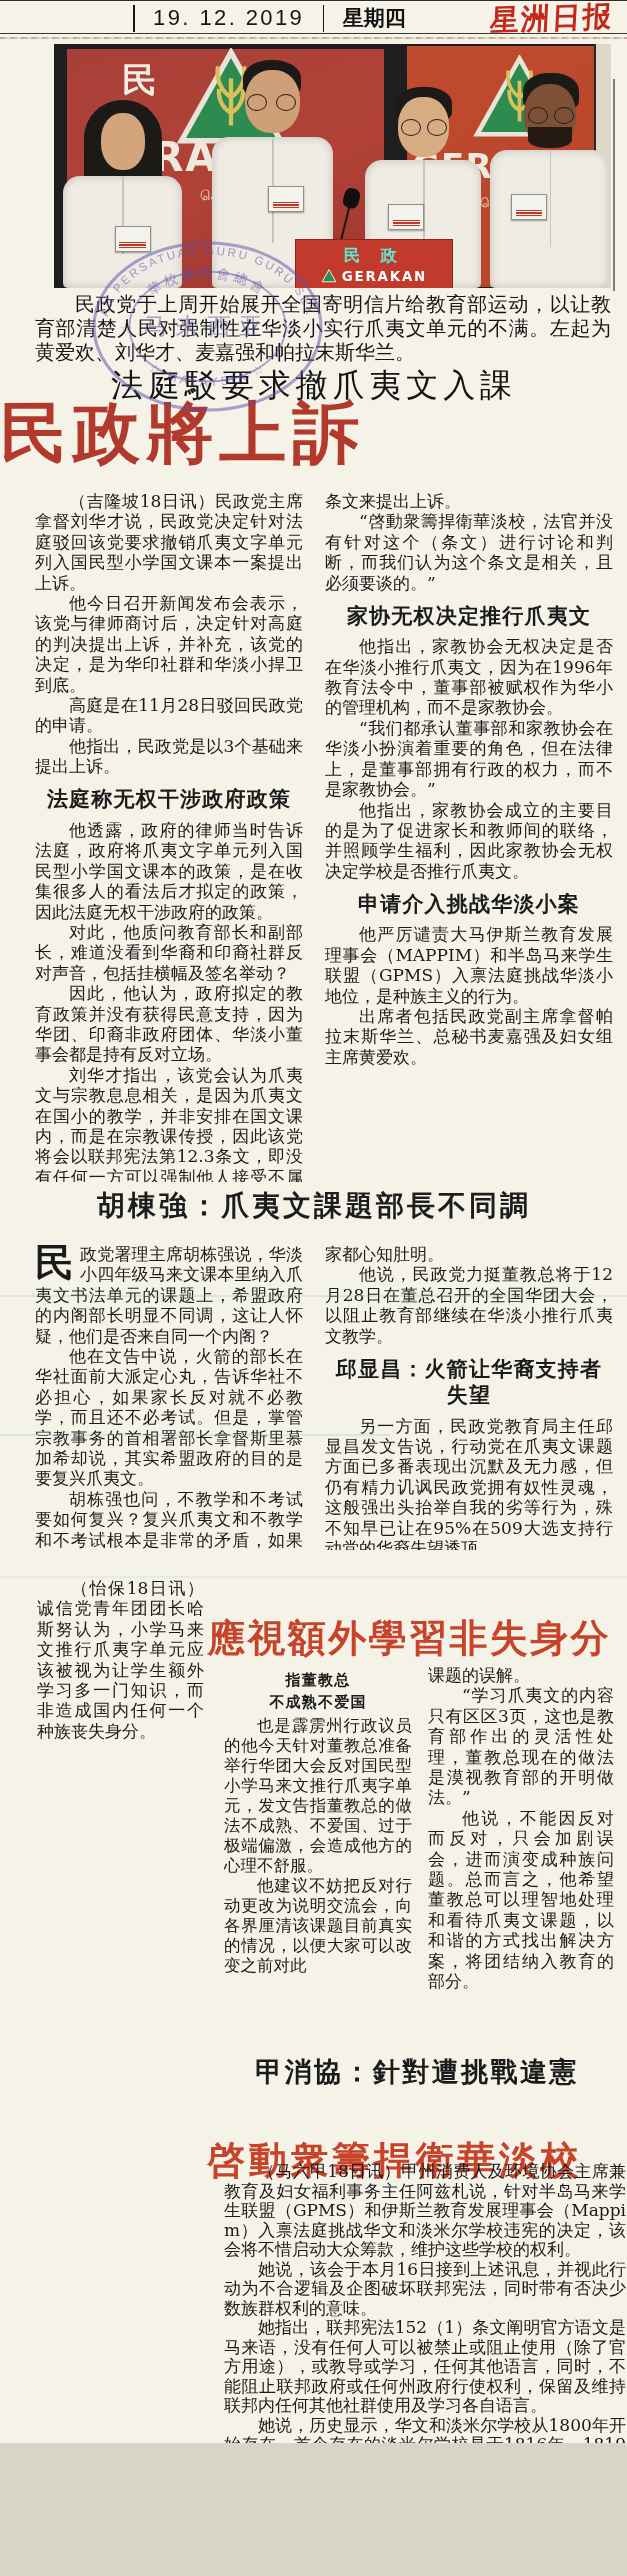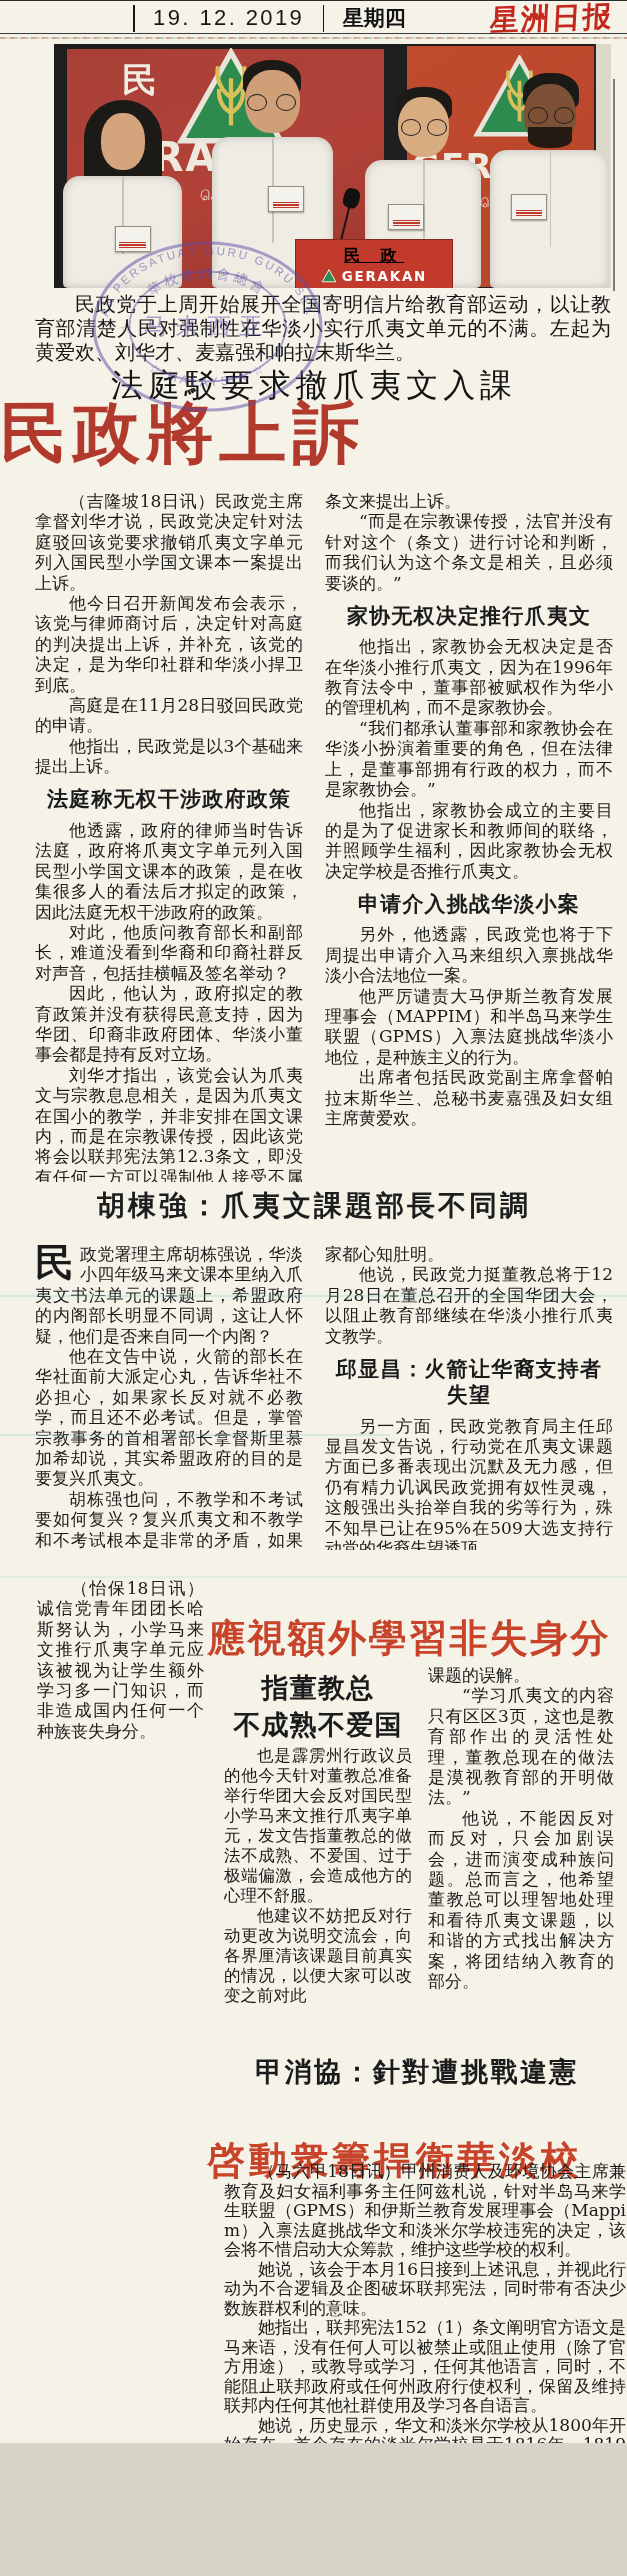--- a/index.html
+++ b/index.html
@@ -72,21 +72,21 @@
   .p4 .face{left:34px;top:11px;width:52px;height:63px;background:#7d5136;}
   .p4 .face::after{content:"";position:absolute;left:3.7px;right:3.7px;bottom:-1.2px;height:21px;background:#241a12;
         border-radius:0 0 42% 42%;}
   .p4 .glasses{left:34px;top:34px;width:54px;}
   .p4 .shirt{left:0;top:77px;width:119px;height:138px;}
   .p4 .card{left:21px;top:121px;}
   .mic{position:absolute;left:286px;top:160px;width:2.4px;height:73px;background:#161616;transform:rotate(14deg);}
   .mic::before{content:"";position:absolute;top:-17px;left:-6.7px;width:16px;height:19.5px;background:#101010;border-radius:40%;}
   .podium{position:absolute;left:241px;top:195px;width:156px;height:49px;background:#c23a2c;border:1.8px solid #8d2418;
         display:flex;flex-direction:column;align-items:center;justify-content:center;gap:1.2px;z-index:5;}
-  .podium .l1{font:bold 16.5px "DejaVu Sans",sans-serif;color:#000000;letter-spacing:7.3px;text-decoration:underline;}
+  .podium .l1{font:bold 16.5px "DejaVu Sans",sans-serif;color:#5eead4;letter-spacing:7.3px;}
   .podium .l2row{display:flex;align-items:center;gap:4.9px;}
   .podium .l2{font:900 13.4px "DejaVu Sans",sans-serif;color:#fff;letter-spacing:1.8px;}
   .edge-line{position:absolute;left:613px;top:79px;width:1.8px;height:212px;background:#2f2f2f;opacity:.6;}
   
   .stamp{position:absolute;left:82px;top:235px;width:251px;height:183px;z-index:6;pointer-events:none;}
   
   .caption{position:absolute;left:35px;top:292px;width:576px;margin:0;font-size:20px;line-height:24px;
         text-align:justify;text-indent:2em;word-break:break-all;color:#161616;}
   
   .kicker{position:absolute;left:0;width:100%;text-align:center;font-family:"DejaVu Sans",sans-serif;
@@ -104,21 +104,21 @@
   .h4red{left:207px;top:2090px;width:420px;font-size:38px;letter-spacing:3.7px;color:#c7432a;margin-top:45px;}
   
   .cols{position:absolute;display:flex;}
   .a1{left:35px;top:491px;width:578px;gap:22px;height:691px;overflow:hidden;}
   .a2{left:35px;top:1244px;width:578px;gap:22px;height:306px;overflow:hidden;}
   .c1{width:268px;} .c2{flex:1;}
   .col p.para{margin:0;text-indent:2em;text-align:justify;font-size:17px;line-height:20.4px;word-break:break-all;}
   .col p.para.noindent{text-indent:0;}
   .col p.subhead{font-family:"DejaVu Sans",sans-serif;font-weight:bold;font-size:21px;text-align:center;
         margin:9.7px 0 7.3px;letter-spacing:1.2px;line-height:1.25;text-indent:0;}
-  .col p.subhead.big{font-size:27px;margin:3.7px 0;}
+  .col p.subhead.big{font-size:15px;margin:3.7px 0;}
   .dropcap{float:left;font-size:39px;line-height:34px;font-weight:bold;padding:2.4px 6.1px 0 0;
         font-family:"DejaVu Sans",sans-serif;}
   .a3-left{position:absolute;left:37px;top:1578px;width:167px;height:201px;overflow:hidden;}
   .a3-mid{position:absolute;left:224px;top:1667px;width:188px;height:380px;overflow:hidden;}
   .a3-mid p.para{font-size:16.5px;line-height:20px;}
   .a3-right{position:absolute;left:428px;top:1665px;width:186px;height:347px;overflow:hidden;}
   .a4-body{position:absolute;left:224px;top:2162px;width:402px;height:399px;overflow:hidden;}
   .a4-body p.para{line-height:19.5px;}
   
   .scanline{position:absolute;height:2.4px;background:rgba(110,190,200,.22);}
@@ -240,27 +240,26 @@
         <p class="para">高庭是在11月28日驳回民政党的申请。</p>
         <p class="para">他指出，民政党是以3个基础来提出上诉。</p>
         <p class="subhead">法庭称无权干涉政府政策</p>
         <p class="para">他透露，政府的律师当时告诉法庭，政府将爪夷文字单元列入国民型小学国文课本的政策，是在收集很多人的看法后才拟定的政策，因此法庭无权干涉政府的政策。</p>
         <p class="para">对此，他质问教育部长和副部长，难道没看到华裔和印裔社群反对声音，包括挂横幅及签名举动？</p>
         <p class="para">因此，他认为，政府拟定的教育政策并没有获得民意支持，因为华团、印裔非政府团体、华淡小董事会都是持有反对立场。</p>
         <p class="para">刘华才指出，该党会认为爪夷文与宗教息息相关，是因为爪夷文在国小的教学，并非安排在国文课内，而是在宗教课传授，因此该党将会以联邦宪法第12.3条文，即没有任何一方可以强制他人接受不属于自己宗教的</p>
       </div>
     <div class="col c2">
         <p class="para noindent">条文来提出上诉。</p>
-        <p class="para">“而是在宗教课传授，法官并没有针对这个（条文）进行讨论和判断，而我们认为这个条文是相关，且必须要谈的。”</p>
+        <p class="para">“啓動衆籌捍衛華淡校，法官并没有针对这个（条文）进行讨论和判断，而我们认为这个条文是相关，且必须要谈的。”</p>
         <p class="subhead">家协无权决定推行爪夷文</p>
         <p class="para">他指出，家教协会无权决定是否在华淡小推行爪夷文，因为在1996年教育法令中，董事部被赋权作为华小的管理机构，而不是家教协会。</p>
         <p class="para">“我们都承认董事部和家教协会在华淡小扮演着重要的角色，但在法律上，是董事部拥有行政的权力，而不是家教协会。”</p>
         <p class="para">他指出，家教协会成立的主要目的是为了促进家长和教师间的联络，并照顾学生福利，因此家教协会无权决定学校是否推行爪夷文。</p>
         <p class="subhead">申请介入挑战华淡小案</p>
-        <p class="para">另外，他透露，民政党也将于下周提出申请介入马来组织入禀挑战华淡小合法地位一案。</p>
         <p class="para">他严厉谴责大马伊斯兰教育发展理事会（MAPPIM）和半岛马来学生联盟（GPMS）入禀法庭挑战华淡小地位，是种族主义的行为。</p>
         <p class="para">出席者包括民政党副主席拿督帕拉末斯华兰、总秘书麦嘉强及妇女组主席黄爱欢。</p>
       </div>
   </div>
 
   <p class="section-head">胡棟強：爪夷文課題部長不同調</p>
   <div class="cols a2">
     <div class="col c1">
         <p class="para noindent"><span class="dropcap">民</span>政党署理主席胡栋强说，华淡小四年级马来文课本里纳入爪夷文书法单元的课题上，希盟政府的内阁部长明显不同调，这让人怀疑，他们是否来自同一个内阁？</p>
         <p class="para">他在文告中说，火箭的部长在华社面前大派定心丸，告诉华社不必担心，如果家长反对就不必教学，而且还不必考试。但是，掌管宗教事务的首相署部长拿督斯里慕加希却说，其实希盟政府的目的是要复兴爪夷文。</p>

